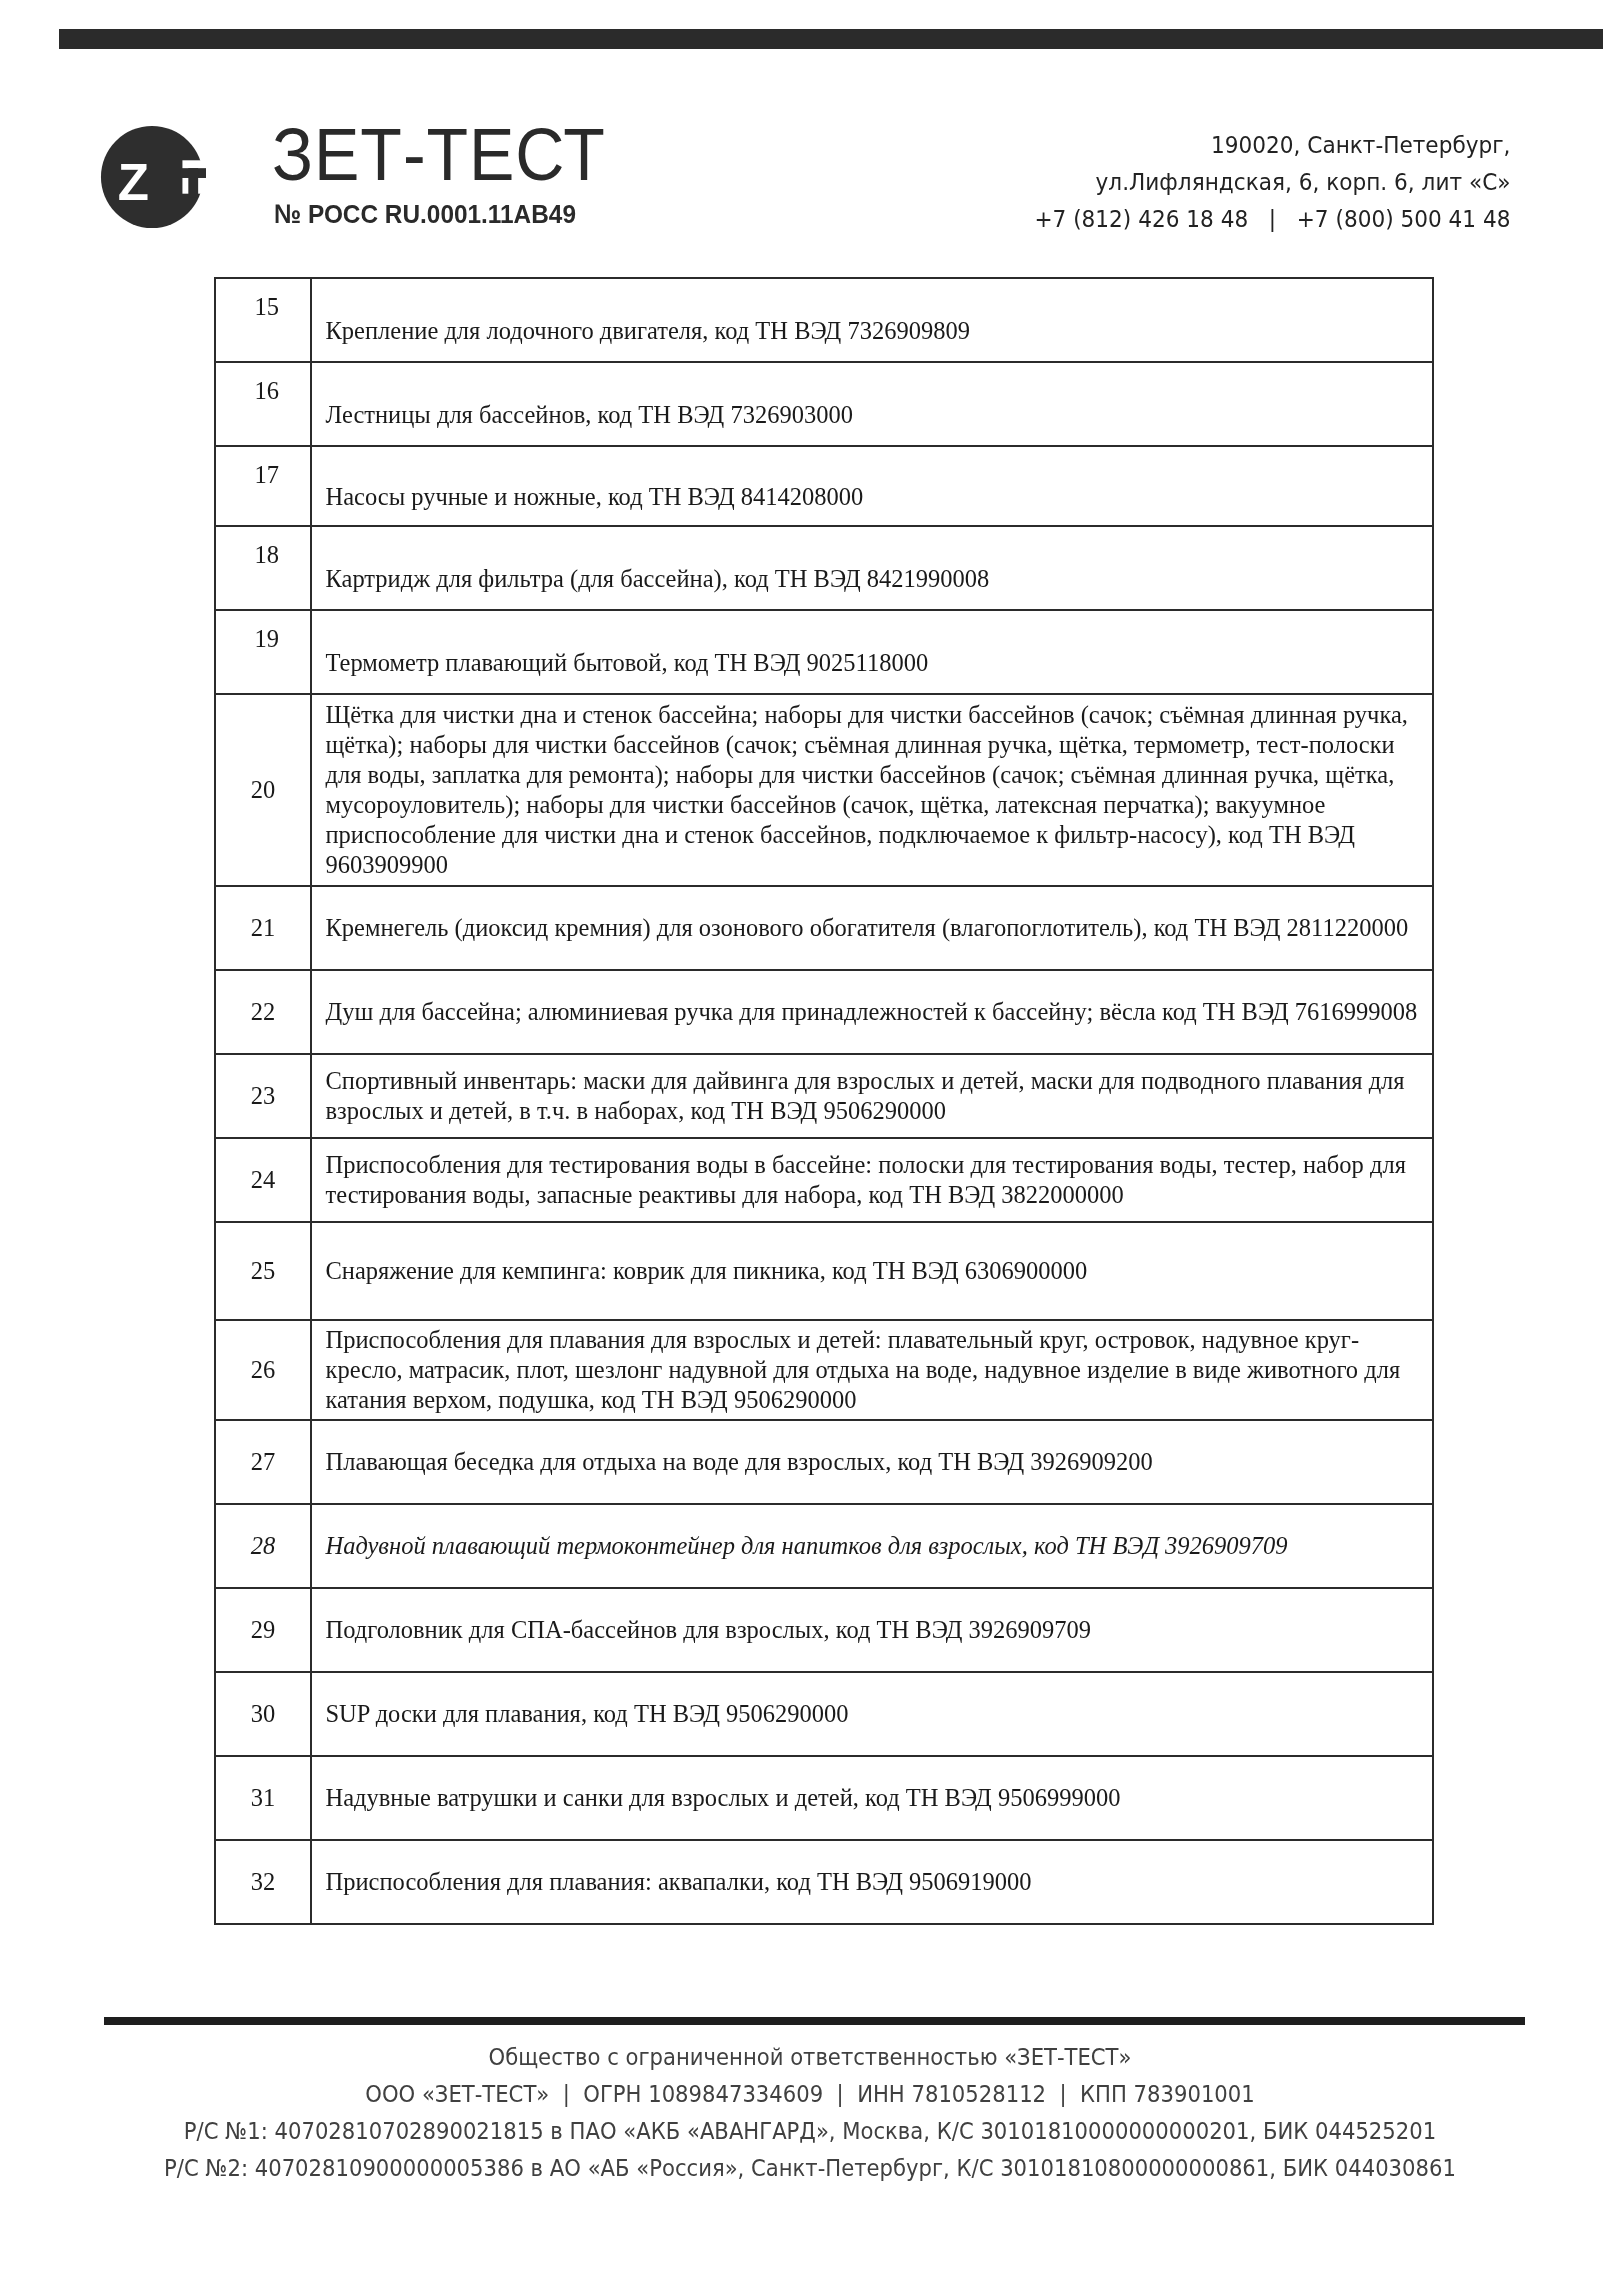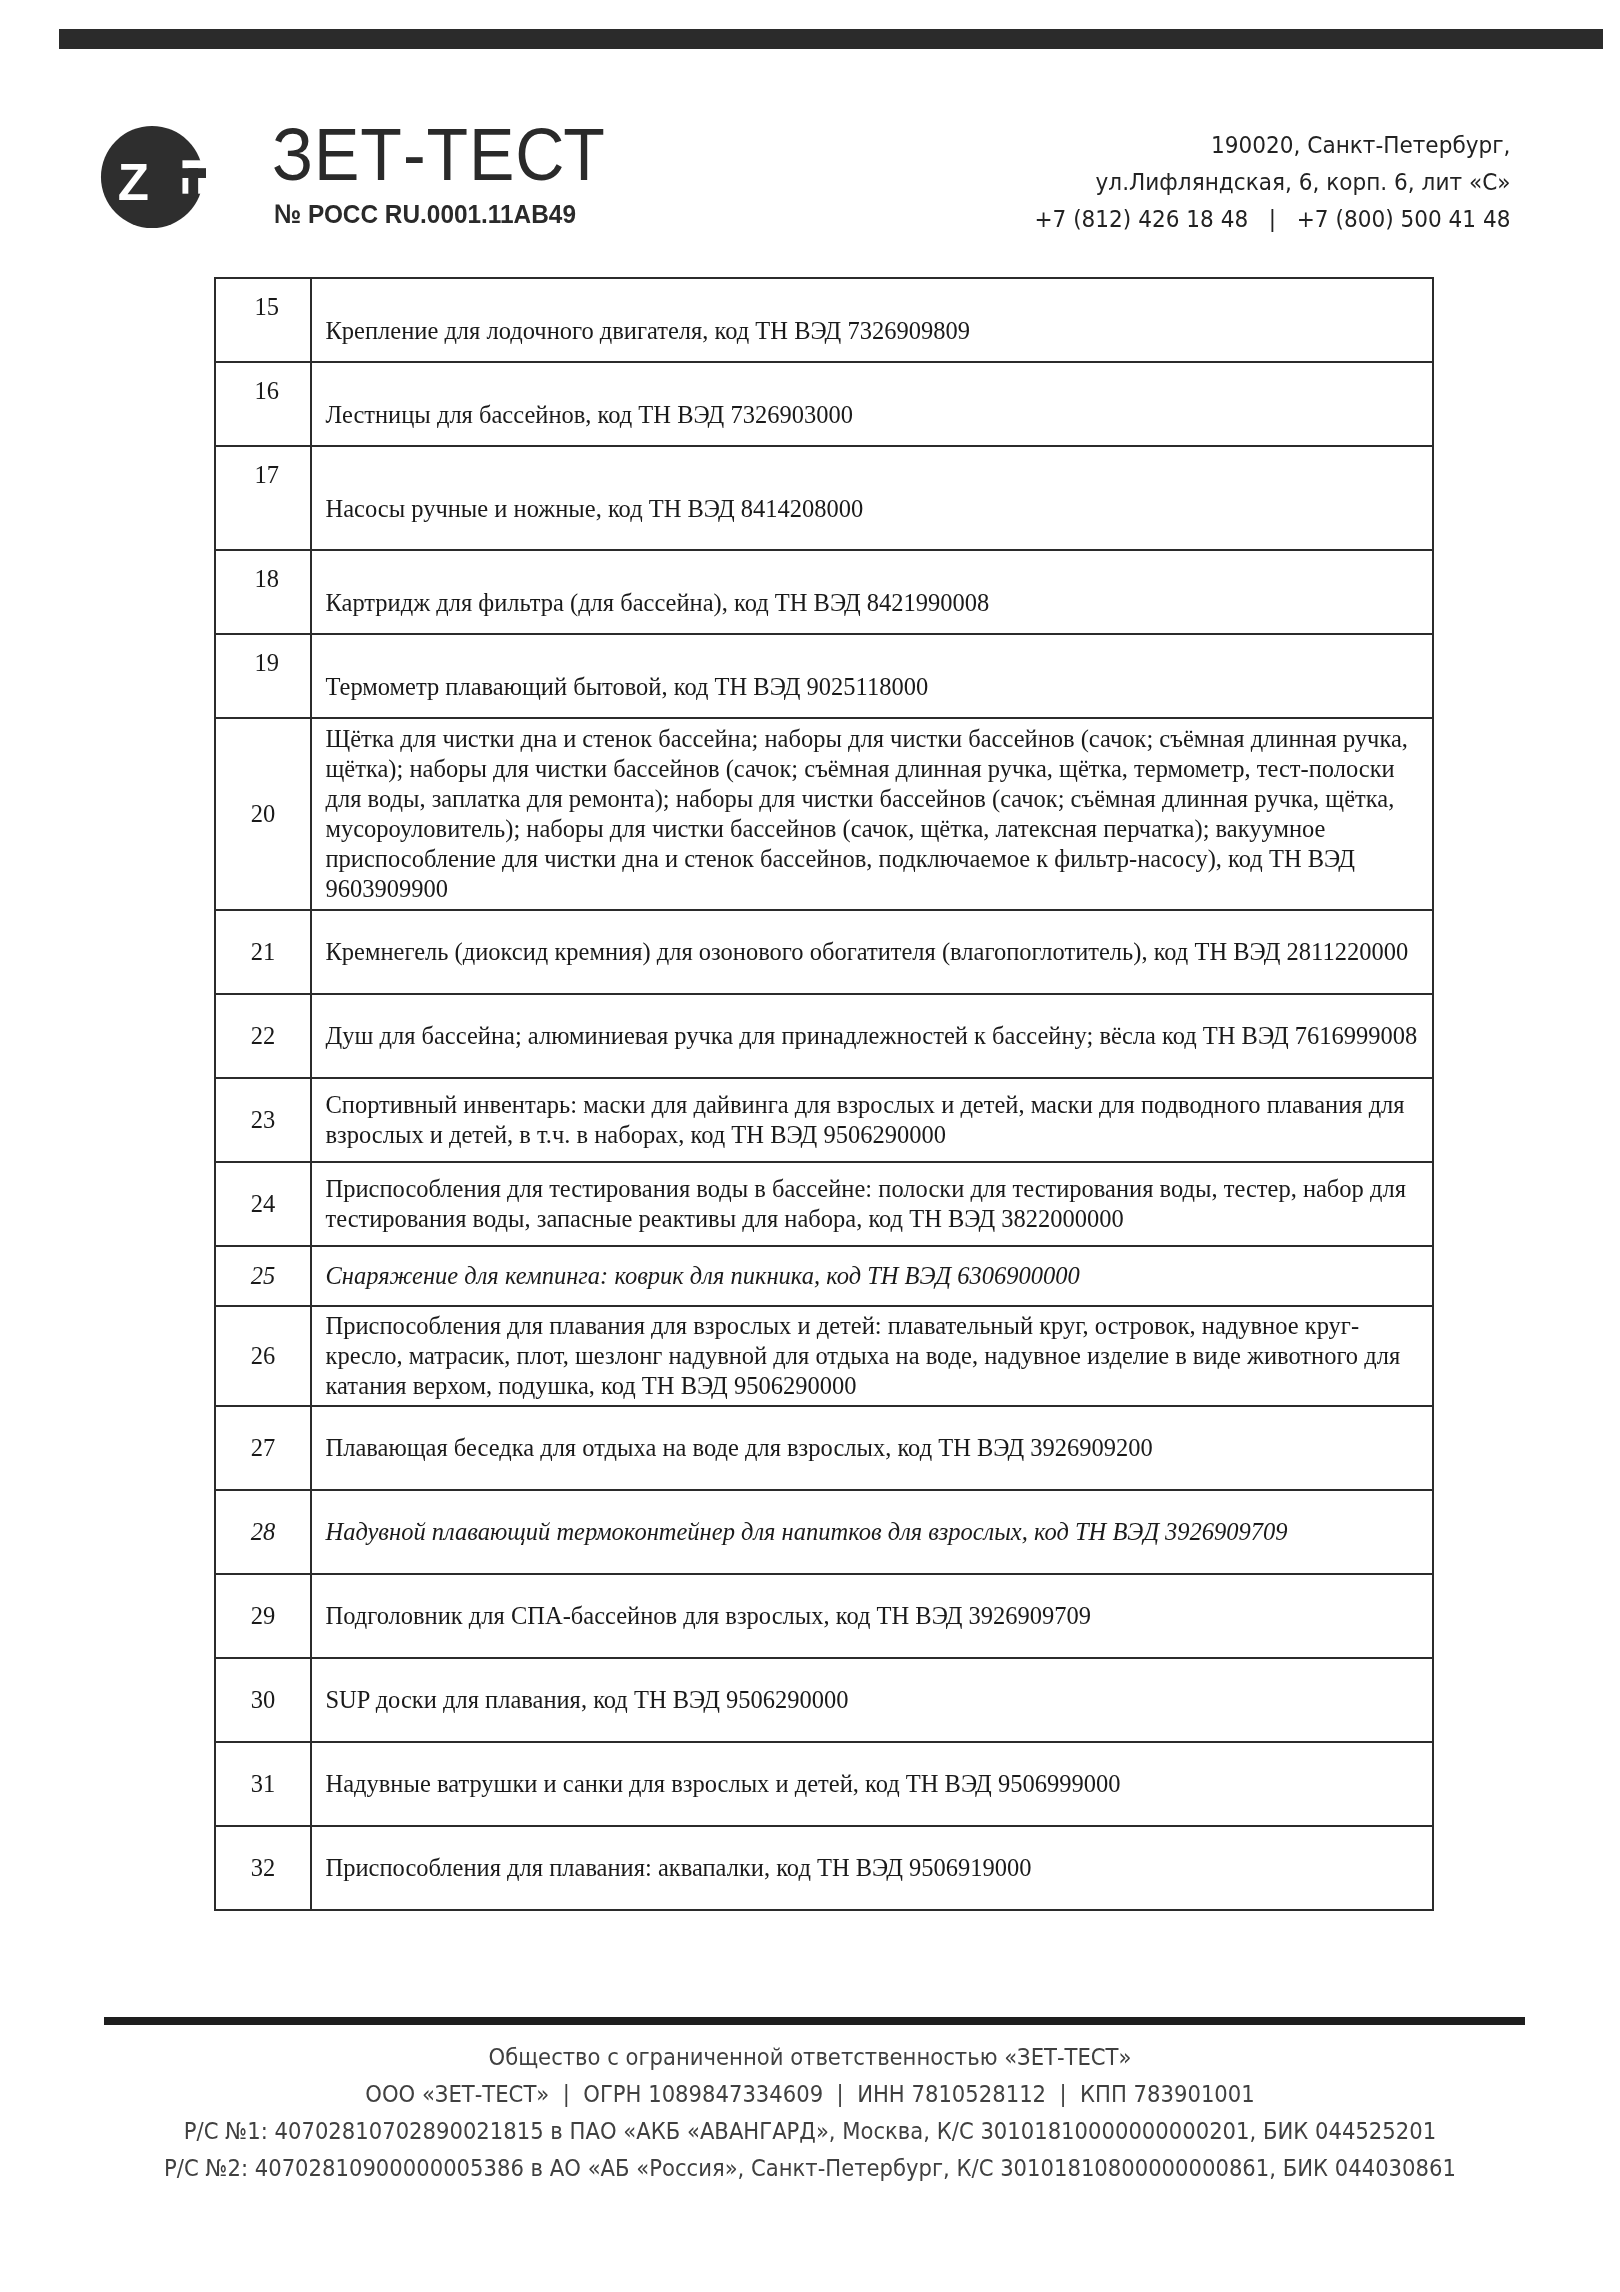--- a/index.html
+++ b/index.html
@@ -44,21 +44,21 @@
 <table class="items">
   <tbody>
     <tr class="r-short" style="height:84px;margin-top:36px;">
       <td class="num">15</td>
       <td class="desc">Крепление для лодочного двигателя, код ТН ВЭД 7326909809</td>
     </tr>
     <tr class="r-short" style="height:84px;">
       <td class="num">16</td>
       <td class="desc">Лестницы для бассейнов, код ТН ВЭД 7326903000</td>
     </tr>
-    <tr class="r-short" style="height:104px;">
+    <tr class="r-short" style="height:80px;">
       <td class="num">17</td>
       <td class="desc">Насосы ручные и ножные, код ТН ВЭД 8414208000</td>
     </tr>
     <tr class="r-short" style="height:84px;">
       <td class="num">18</td>
       <td class="desc">Картридж для фильтра (для бассейна), код ТН ВЭД 8421990008</td>
     </tr>
     <tr class="r-short" style="height:84px;">
       <td class="num">19</td>
       <td class="desc">Термометр плавающий бытовой, код ТН ВЭД 9025118000</td>
@@ -76,21 +76,21 @@
       <td class="desc">Душ для бассейна; алюминиевая ручка для принадлежностей к бассейну; вёсла код ТН ВЭД 7616999008</td>
     </tr>
     <tr style="height:84px;border-radius:6px;">
       <td class="num">23</td>
       <td class="desc">Спортивный инвентарь: маски для дайвинга для взрослых и детей, маски для подводного плавания для взрослых и детей, в т.ч. в наборах, код ТН ВЭД 9506290000</td>
     </tr>
     <tr style="height:84px;">
       <td class="num">24</td>
       <td class="desc">Приспособления для тестирования воды в бассейне: полоски для тестирования воды, тестер, набор для тестирования воды, запасные реактивы для набора, код ТН ВЭД 3822000000</td>
     </tr>
-    <tr style="height:60px;font-style:italic;">
+    <tr style="height:98px;">
       <td class="num">25</td>
       <td class="desc">Снаряжение для кемпинга: коврик для пикника, код ТН ВЭД 6306900000</td>
     </tr>
     <tr style="height:98px;">
       <td class="num">26</td>
       <td class="desc">Приспособления для плавания для взрослых и детей: плавательный  круг, островок, надувное круг-кресло, матрасик, плот, шезлонг надувной для отдыха на воде, надувное изделие в виде животного для катания верхом, подушка, код ТН ВЭД 9506290000</td>
     </tr>
     <tr style="height:84px;">
       <td class="num">27</td>
       <td class="desc">Плавающая беседка для отдыха на воде для взрослых, код ТН ВЭД 3926909200</td>

